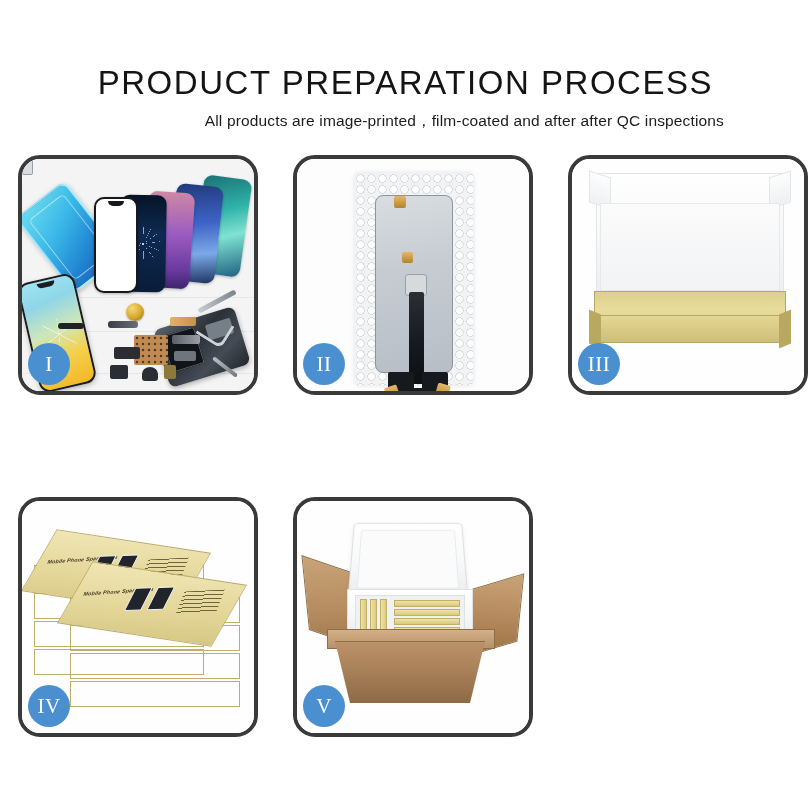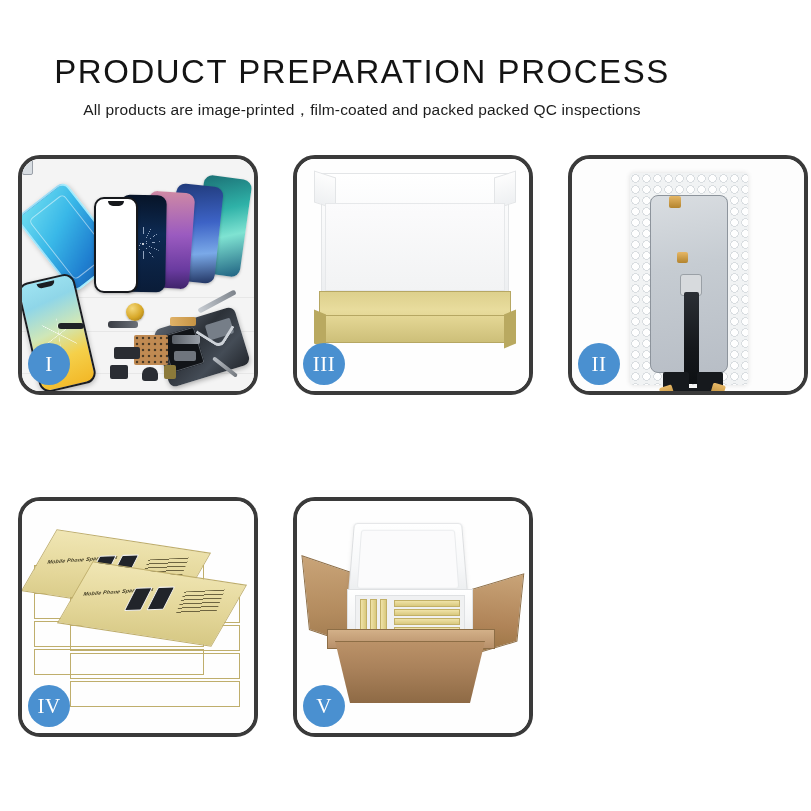--- a/index.html
+++ b/index.html
@@ -5,21 +5,21 @@
   * { box-sizing: border-box; margin: 0; padding: 0; }
   html, body {
     width: 811px; height: 811px;
     background: #ffffff;
     font-family: "Liberation Sans", sans-serif;
     overflow: hidden;
   }
   .page { position: relative; width: 811px; height: 811px; background:#fff; }
 
   
-  .header { position:absolute; left:0; top:1px; width:724px; text-align:center; }
+  .header { position:absolute; left:0; top:12px; width:724px; text-align:right; }
   .title {
     margin-top: 50px;
     font-size: 34px;
     font-weight: 500;
     letter-spacing: 1.6px;
     color: #141414;
     font-family: "Liberation Sans", sans-serif;
     transform: scaleX(0.97);
     line-height: 40px;
   }
@@ -360,21 +360,21 @@
   .t6a { left:40px; top:96px; width:17px; height:20px; transform: skewY(22deg); }
   .t6b { left:44px; top:166px; width:17px; height:20px; transform: skewY(22deg); }
 </style>
 </head>
 <body>
 
 <div class="page">
 
   <div class="header">
     <div class="title">PRODUCT PREPARATION PROCESS</div>
-    <div class="subtitle">All products are image-printed，film-coated and packed packed QC inspections</div>
+    <div class="subtitle">All products are image-printed，film-coated and after after QC inspections</div>
   </div>
 
   <div class="grid">
 
     <div class="panel">
       <div class="panel-stage p1">
         <div class="row-line" style="top:138px"></div>
         <div class="row-line" style="top:172px"></div>
         <div class="row-line" style="top:214px"></div>
 
@@ -404,48 +404,48 @@
         <div class="part flex9"></div>
         <div class="flex10"></div>
         <div class="tool1"></div>
         <div class="tool2"></div>
         <div class="tweez"></div>
       </div>
       <div class="badge">I</div>
     </div>
 
     <div class="panel">
-      <div class="panel-stage p3">
-        <div class="lid3"></div>
-        <div class="lidface3"></div>
-        <div class="tray3">
-          
-        </div>
-        <div class="tray3side"></div>
-      </div>
-      <div class="badge">III</div>
-    </div>
-
-    <div class="panel">
       <div class="panel-stage p2">
         <div class="bubblewrap">
           <div class="inner-screen">
             <div class="goldtab gt1"></div>
             <div class="goldtab gt2"></div>
             <div class="flexpad"></div>
             <div class="flexstrip"></div>
             <div class="connblk cb1"></div>
             <div class="connblk cb2"></div>
             <div class="connblk cb3"></div>
             <div class="goldtab goldc1"></div>
             <div class="goldtab goldc2"></div>
           </div>
         </div>
       </div>
       <div class="badge">II</div>
+    </div>
+
+    <div class="panel">
+      <div class="panel-stage p3">
+        <div class="lid3"></div>
+        <div class="lidface3"></div>
+        <div class="tray3">
+          
+        </div>
+        <div class="tray3side"></div>
+      </div>
+      <div class="badge">III</div>
     </div>
 
     <div class="panel">
       <div class="panel-stage p4">
         <div class="stackwrap">
 
           <div class="bx" style="left:6px;  top:46px;"></div>
           <div class="bx" style="left:6px;  top:74px;"></div>
           <div class="bx" style="left:6px;  top:102px;"></div>
           <div class="bx" style="left:6px;  top:130px;"></div>

